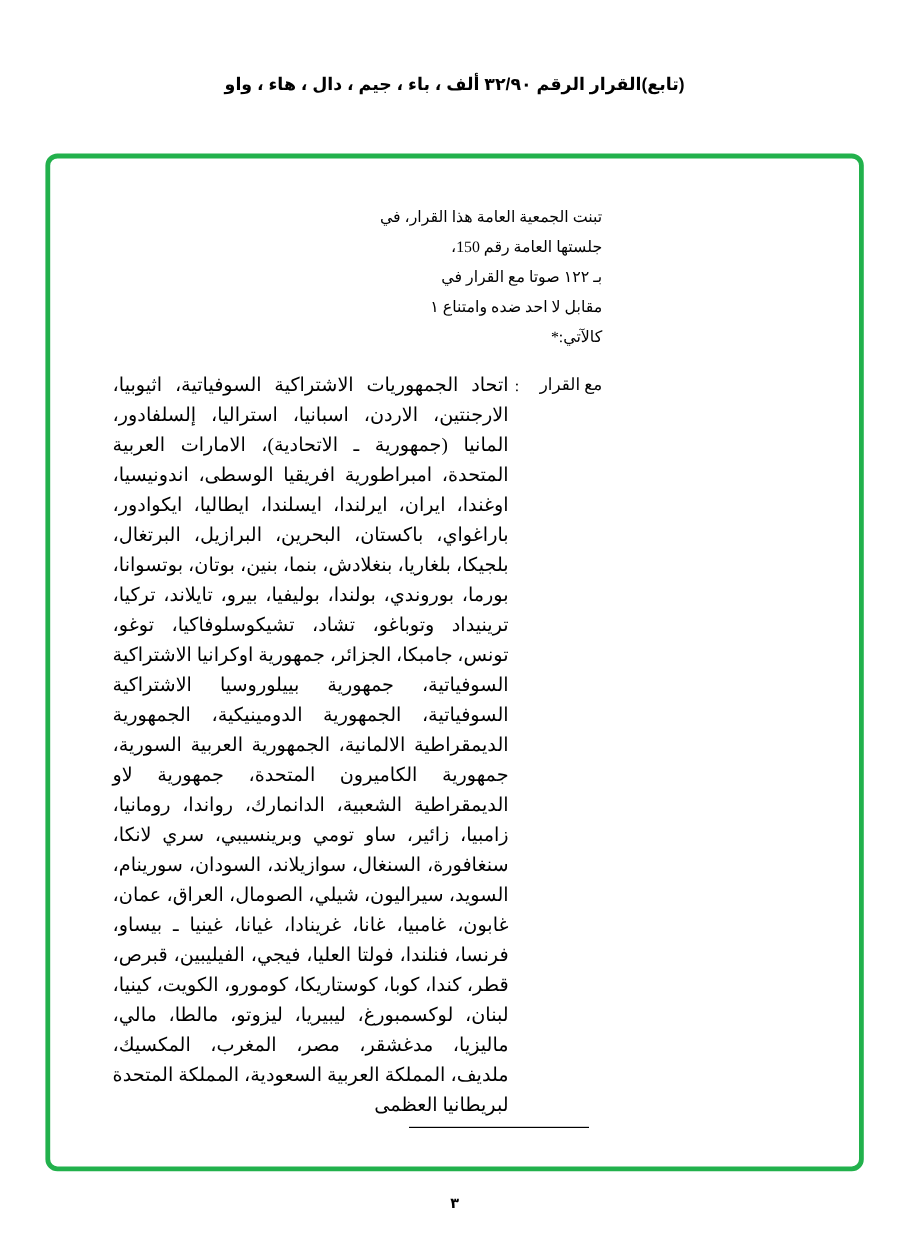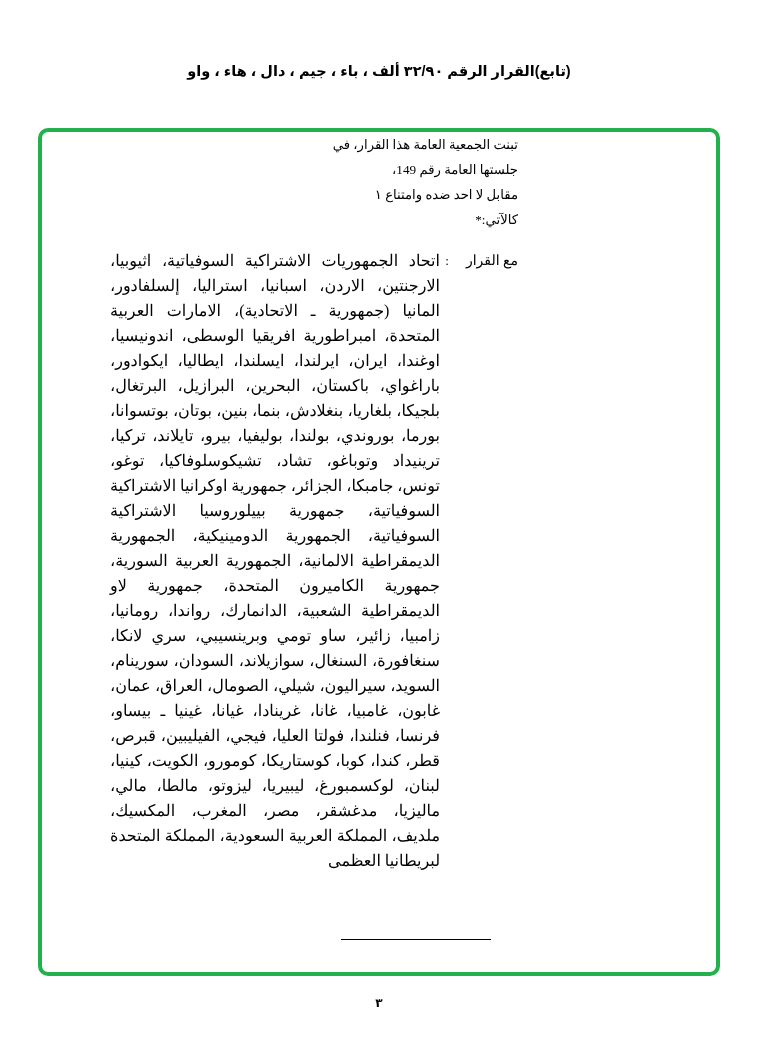--- a/index.html
+++ b/index.html
@@ -57,24 +57,24 @@
     height: 848px;
     border: 4px solid #22b14c;
     border-radius: 10px;
     box-sizing: border-box;
     background: #ffffff;
   }
 
   
   .content {
     position: absolute;
-    top: 0;
+    top: 36px;
     left: 0;
     right: 0;
-    padding: 0 2px 0 18px;
+    padding: 0 18px 0 18px;
     direction: rtl;
   }
   .intro {
     width: 330px;
     margin: 0 auto 0 auto;
     margin-right: 196px;
     text-align: justify;
     text-align-last: right;
     font-size: 13.2px;
     line-height: 25px;
@@ -163,21 +163,22 @@
 
   <div class="doc-header">
     <div class="doc-title">(تابع)القرار الرقم ٣٢/٩٠ ألف ، باء ، جيم ، دال ، هاء ، واو</div>
   </div>
 
   <div class="frame">
     <div class="content">
 
       <div class="intro">
         <p class="ln">تبنت الجمعية العامة هذا القرار، في</p>
-        <p class="ln">جلستها العامة رقم 149،</p>
+        <p class="ln">جلستها العامة رقم 150،</p>
+        <p class="ln">بـ ١٢٢ صوتا مع القرار في</p>
         <p class="ln">مقابل لا احد ضده وامتناع ١</p>
         <p class="ln">كالآتي:*</p>
       </div>
 
       <div class="vote-block">
         <div class="vote-label">مع القرار</div>
         <div class="vote-colon">:</div>
         <div class="vote-list">
           <p>اتحاد الجمهوريات الاشتراكية السوفياتية، اثيوبيا، الارجنتين، الاردن، اسبانيا، استراليا، إلسلفادور، المانيا (جمهورية ـ الاتحادية)، الامارات العربية المتحدة، امبراطورية افريقيا الوسطى، اندونيسيا، اوغندا، ايران، ايرلندا، ايسلندا، ايطاليا، ايكوادور، باراغواي، باكستان، البحرين، البرازيل، البرتغال، بلجيكا، بلغاريا، بنغلادش، بنما، بنين، بوتان، بوتسوانا، بورما، بوروندي، بولندا، بوليفيا، بيرو، تايلاند، تركيا، ترينيداد وتوباغو، تشاد، تشيكوسلوفاكيا، توغو، تونس، جامبكا، الجزائر، جمهورية اوكرانيا الاشتراكية السوفياتية، جمهورية بييلوروسيا الاشتراكية السوفياتية، الجمهورية الدومينيكية، الجمهورية الديمقراطية الالمانية، الجمهورية العربية السورية، جمهورية الكاميرون المتحدة، جمهورية لاو الديمقراطية الشعبية، الدانمارك، رواندا، رومانيا، زامبيا، زائير، ساو تومي وبرينسيبي، سري لانكا، سنغافورة، السنغال، سوازيلاند، السودان، سورينام، السويد، سيراليون، شيلي، الصومال، العراق، عمان، غابون، غامبيا، غانا، غرينادا، غيانا، غينيا ـ بيساو، فرنسا، فنلندا، فولتا العليا، فيجي، الفيليبين، قبرص، قطر، كندا، كوبا، كوستاريكا، كومورو، الكويت، كينيا، لبنان، لوكسمبورغ، ليبيريا، ليزوتو، مالطا، مالي، ماليزيا، مدغشقر، مصر، المغرب، المكسيك، ملديف، المملكة العربية السعودية، المملكة المتحدة لبريطانيا العظمى</p>
         </div>

